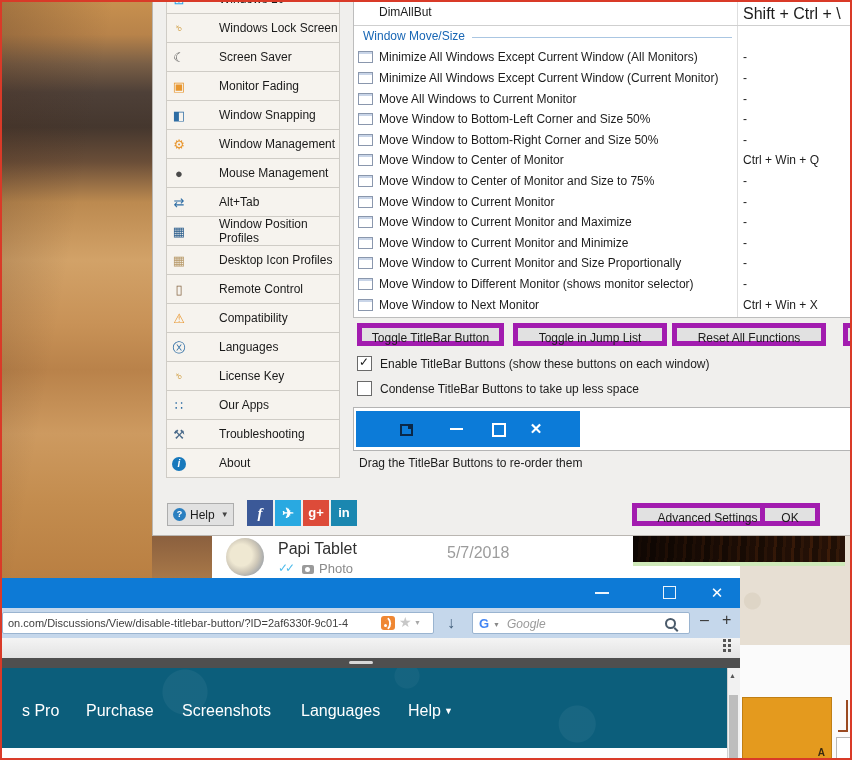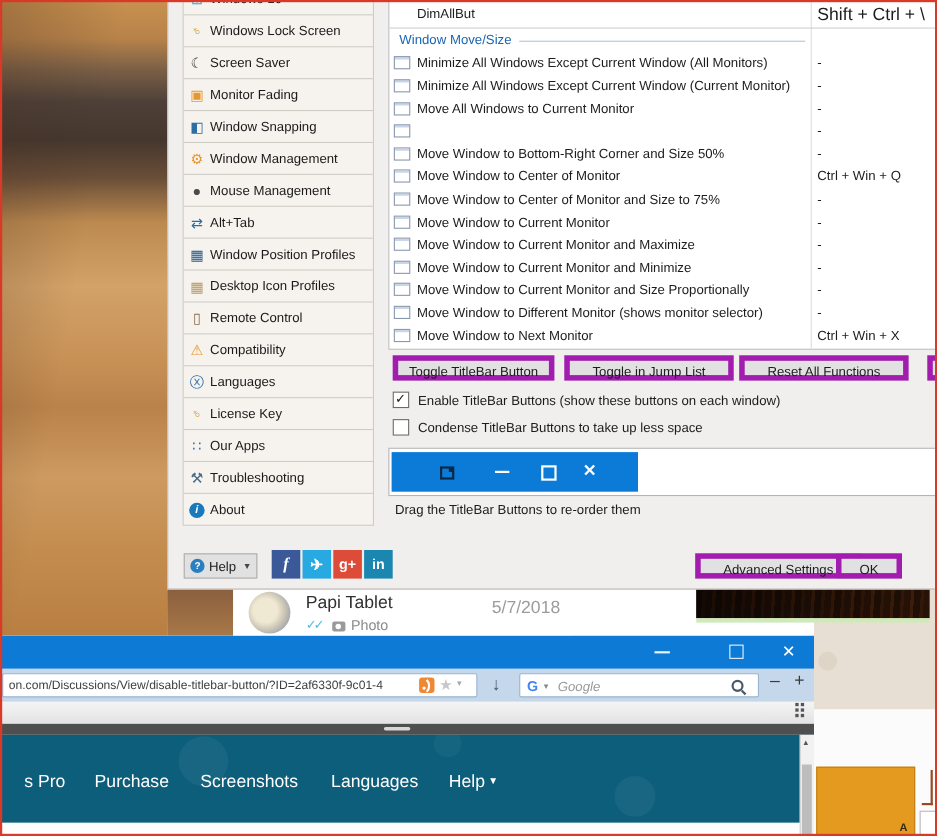--- a/index.html
+++ b/index.html
@@ -37,21 +37,21 @@
   .amber-a{position:absolute;right:6px;bottom:3px;font-size:10px;color:#3a2a10;font-weight:bold;}
   .bracket{left:838px;top:700px;width:8px;height:30px;border-right:2px solid #9a4a22;border-bottom:2px solid #9a4a22;z-index:5;}
   .white-box{left:836px;top:737px;width:16px;height:23px;background:#fff;border:1px solid #b8b8b8;z-index:5;}
   
   .dialog{left:152px;top:0;width:700px;height:535px;background:#f0efed;border-left:1px solid #bab6b1;
           border-bottom:1px solid #bab6b1;z-index:10;overflow:hidden;}
   .sidebar{left:13px;top:-16px;width:172px;border:1px solid #cfccc6;background:#f6f3ee;}
   .side-item{height:28px;border-bottom:1px solid #cfccc6;display:flex;align-items:center;cursor:default;}
   .side-item:last-child{border-bottom:none;}
   .side-ic{width:24px;text-align:center;font-size:13px;line-height:13px;flex:0 0 24px;}
-  .side-lb{font-size:12px;color:#1a1a1a;}
+  .side-lb{font-size:12px;color:#1a1a1a;margin-left:28px;}
   .ic-blue{color:#2ba3e8}.ic-steel{color:#2e6da4}.ic-navy{color:#2b5d8c}.ic-orange{color:#e8962e}
   .ic-dark{color:#4a4a4a}.ic-gold{color:#cf9a3a}.ic-tan{color:#b89a6a}.ic-brown{color:#8a6a4a}.ic-slate{color:#4a6a8a}
   .rot{display:inline-block;transform:rotate(135deg);}
   .badge-i{display:inline-block;width:14px;height:14px;border-radius:50%;background:#1879bc;color:#fff;
            font-size:10px;font-weight:bold;font-style:italic;line-height:14px;text-align:center;}
   
   .func-list{left:200px;top:-1px;width:501px;height:317px;background:#fff;border:1px solid #bdbdbd;}
   .hot-div{left:383px;top:0;bottom:0;border-left:1px solid #dedede;}
   .dim-row{left:0;top:2px;width:100%;height:21px;font-size:12px;color:#1c1c1c;}
   .dim-lb{left:25px;top:3px;}
@@ -254,20 +254,21 @@
         <div class="frow">
             <span class="wico"></span>
             <span>Minimize All Windows Except Current Window (Current Monitor)</span>
           </div>
         <div class="frow">
             <span class="wico"></span>
             <span>Move All Windows to Current Monitor</span>
           </div>
         <div class="frow">
             <span class="wico"></span>
+            <span>Move Window to Bottom-Left Corner and Size 50%</span>
           </div>
         <div class="frow">
             <span class="wico"></span>
             <span>Move Window to Bottom-Right Corner and Size 50%</span>
           </div>
         <div class="frow">
             <span class="wico"></span>
             <span>Move Window to Center of Monitor</span>
           </div>
         <div class="frow">

